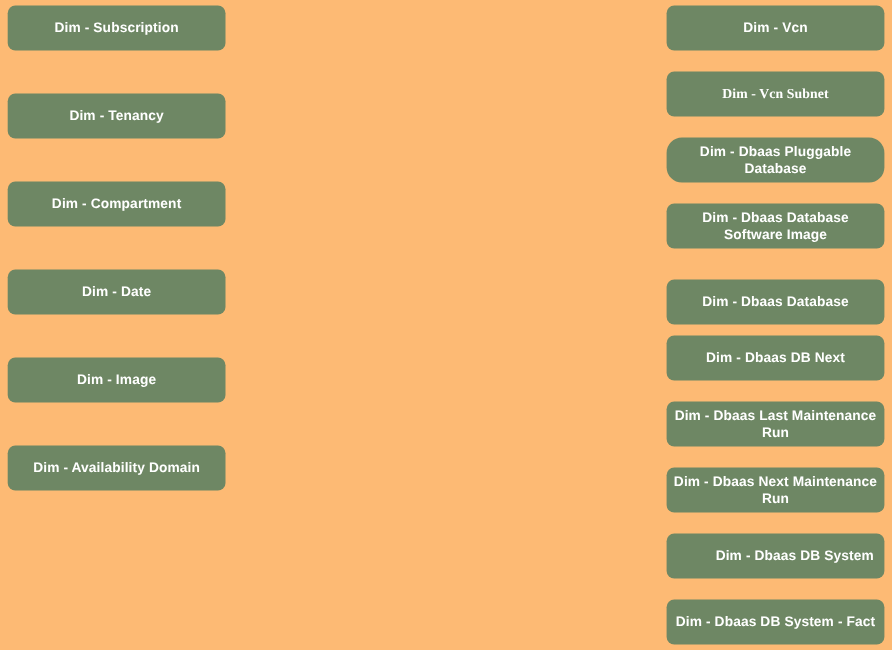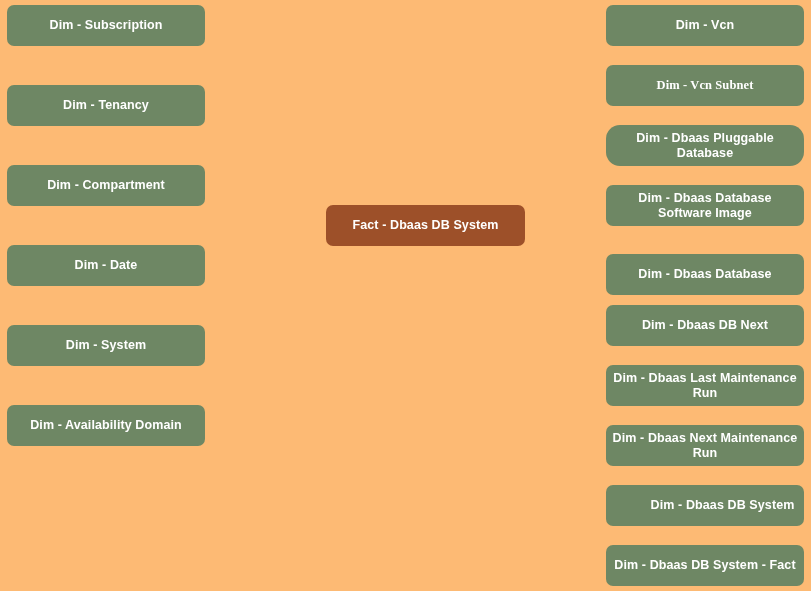--- a/index.html
+++ b/index.html
@@ -58,30 +58,27 @@
 
   <div class="node dim" style="left: 7px; top: 165px; width: 198px; height: 41px;">
     <span class="node-label">Dim - Compartment</span>
   </div>
 
   <div class="node dim" style="left: 7px; top: 245px; width: 198px; height: 41px;">
     <span class="node-label">Dim - Date</span>
   </div>
 
   <div class="node dim" style="left: 7px; top: 325px; width: 198px; height: 41px;">
-    <span class="node-label">Dim - System</span>
+    <span class="node-label">Dim - Image</span>
   </div>
 
   <div class="node dim" style="left: 7px; top: 405px; width: 198px; height: 41px;">
     <span class="node-label">Dim - Availability Domain</span>
   </div>
 
-  <div class="node fact" style="left: 326px; top: 205px; width: 199px; height: 41px;">
-    <span class="node-label">Fact - Dbaas DB System</span>
-  </div>
 
   <div class="node dim" style="left: 606px; top: 5px; width: 198px; height: 41px;">
     <span class="node-label">Dim - Vcn</span>
   </div>
 
   <div class="node dim" style="left: 606px; top: 65px; width: 198px; height: 41px; font-family: Liberation Serif, serif;">
     <span class="node-label">Dim - Vcn Subnet</span>
   </div>
 
   <div class="node dim" style="left: 606px; top: 125px; width: 198px; height: 41px; border-radius: 14px;">

